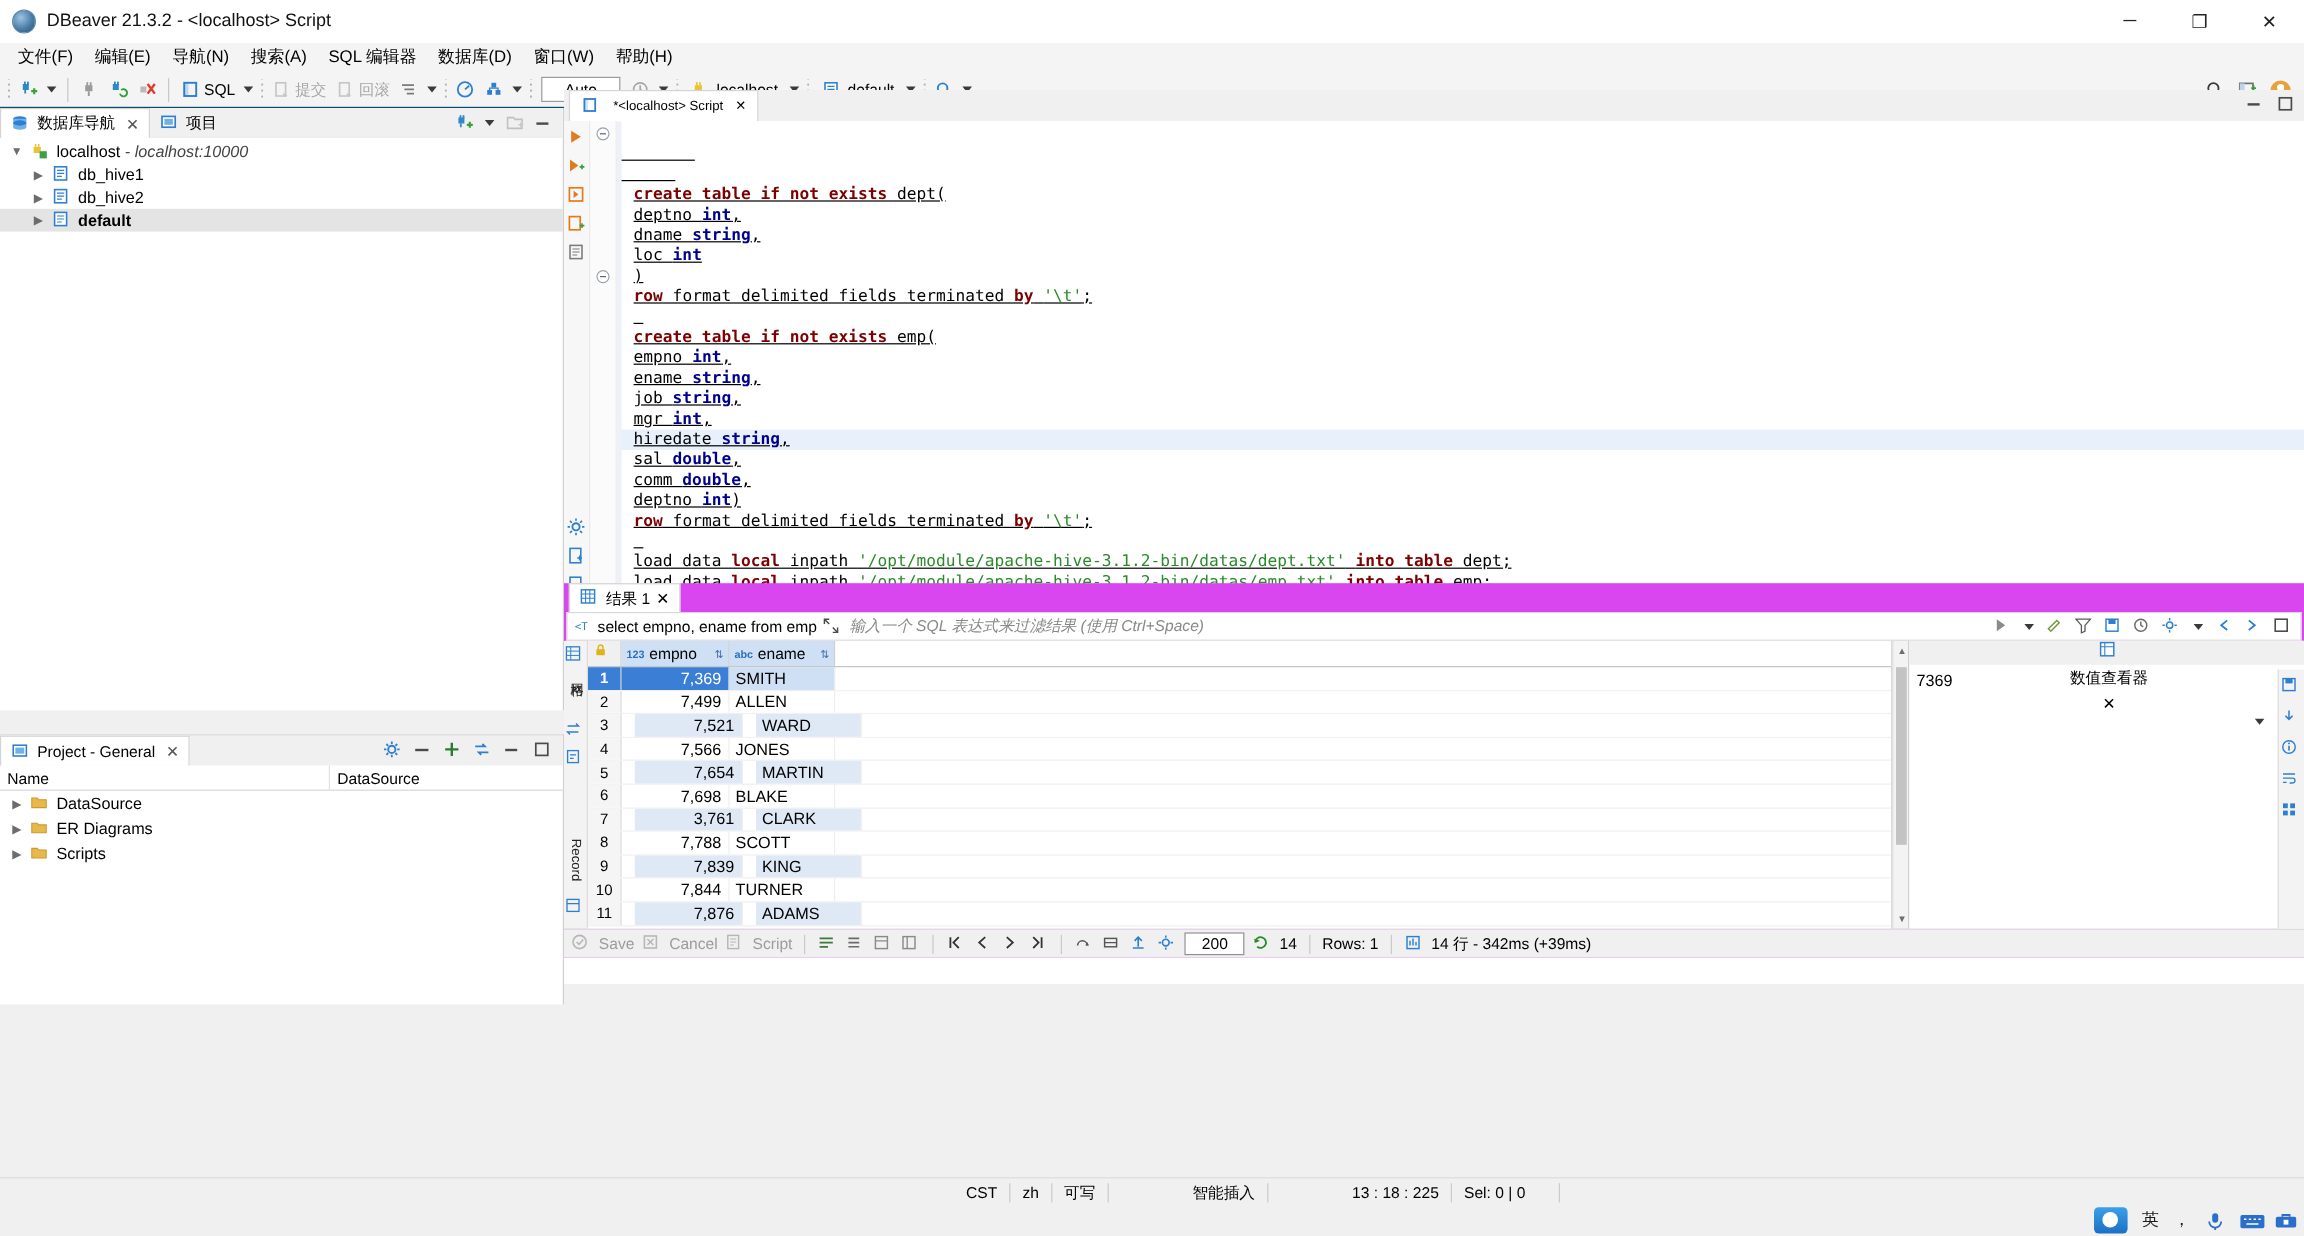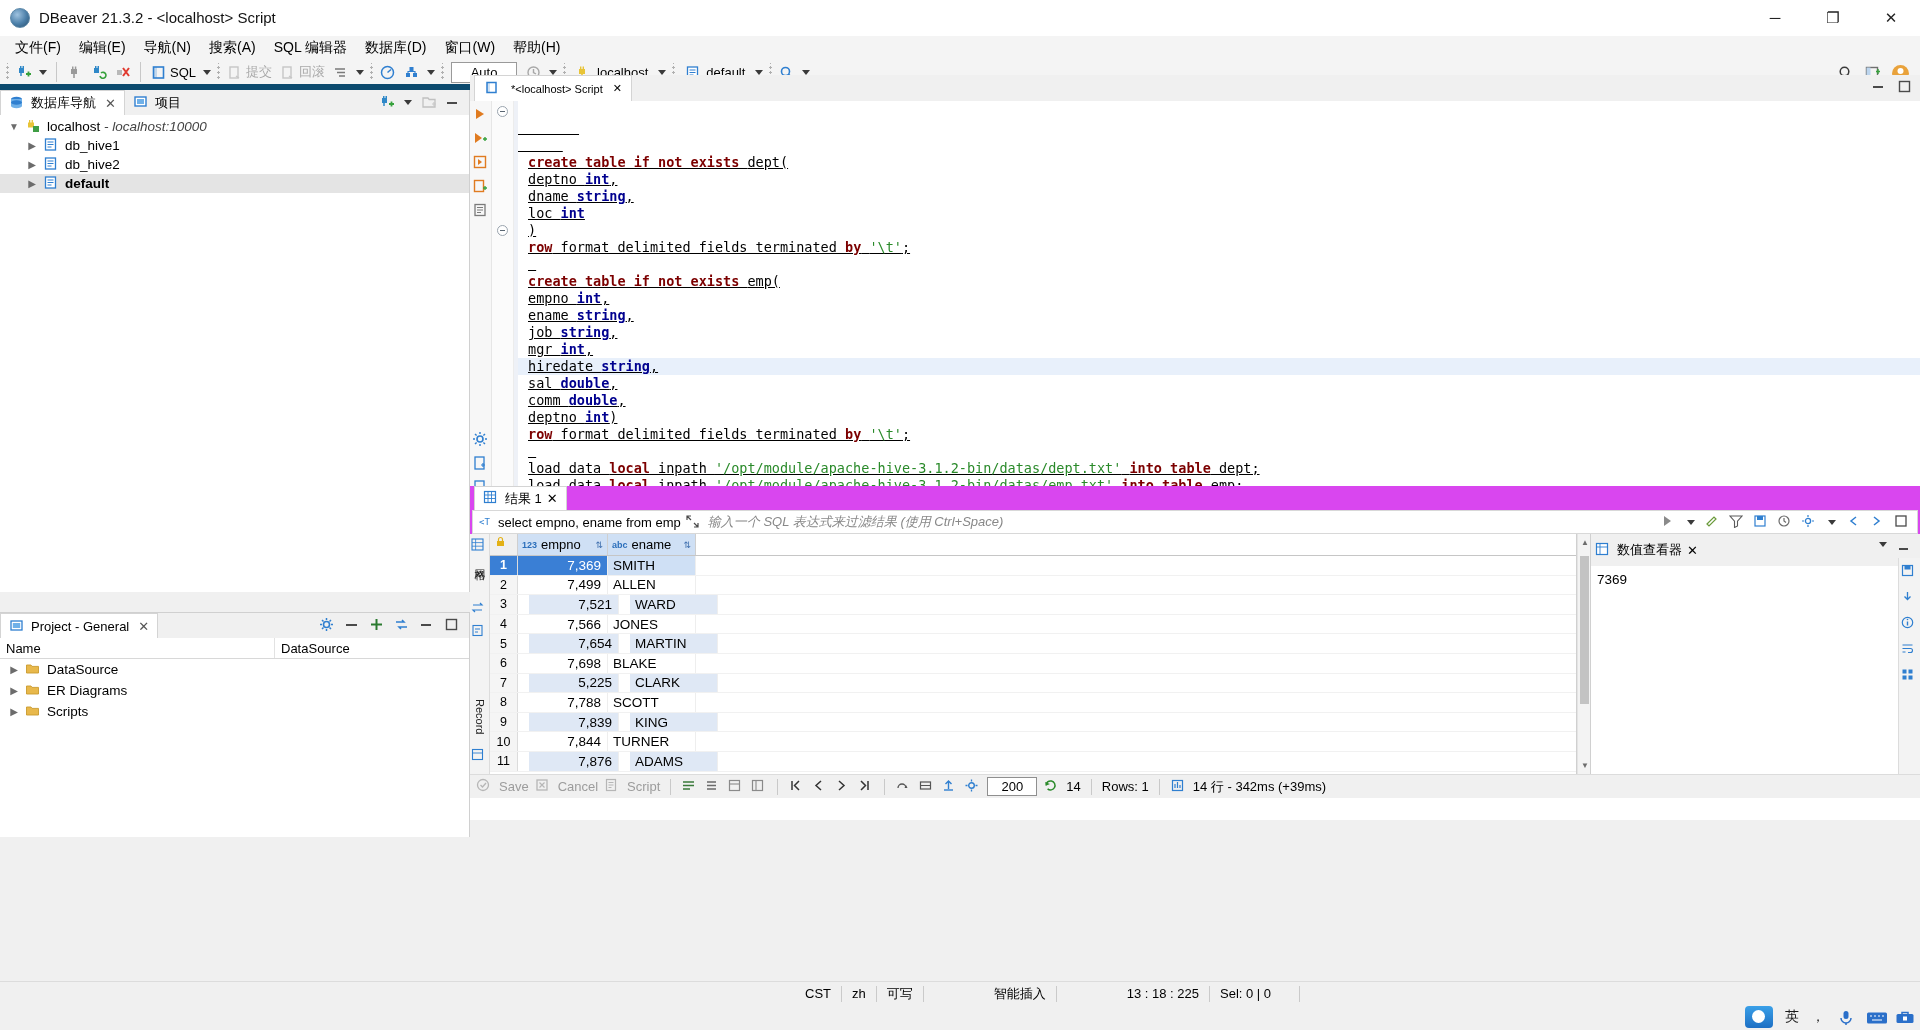--- a/index.html
+++ b/index.html
@@ -34,21 +34,21 @@
   
   .menubar {
     height: 24px; background: #f4f4f4; display: flex; align-items: center;
     padding-left: 6px; font-size: 14px;
   }
   .menubar .mi { padding: 2px 9px; white-space: nowrap; color: #000; }
 
   
   .toolbar {
     height: 30px; background: #f4f4f4; display: flex; align-items: center;
-    padding: 0 4px; border-bottom: 6px solid #0c4a6e; gap: 1px;
+    padding: 0 4px; border-bottom: 1px solid #0c4a6e; gap: 1px;
   }
   .tb-item { display: flex; align-items: center; height: 26px; padding: 0 3px; gap: 3px; }
   .tb-sep { width: 1px; height: 20px; background: #c8c8c8; margin: 0 5px; }
   .tb-dots { width: 3px; height: 18px; margin: 0 2px;
     background: radial-gradient(circle, #b0b0b0 35%, transparent 36%) 0 2px/3px 5px repeat-y; }
   .caret { width: 0; height: 0; border-left: 4px solid transparent; border-right: 4px solid transparent;
            border-top: 5px solid #3a3a3a; margin: 0 3px; }
   .ic { width: 17px; height: 17px; display: inline-block; position: relative; flex: 0 0 auto; }
   .lbl-dim { color: #a8a8a8; font-size: 13px; }
   .auto-box {
@@ -191,21 +191,21 @@
   .grow.alt .g-c1, .grow.alt .g-c2 { background: #dfe8f5; margin-left: 11px; }
   .grow.first .g-rn { background: #3a7fd5; color: #fff; font-weight: bold; }
   .grow.first .g-c1 { background: #3a7fd5; color: #fff; }
   .grow.first .g-c2 { background: #cfe0f5; }
 
   .grid-vscroll { width: 13px; background: #f3f3f3; position: relative; border-left: 1px solid #e4e4e4;}
   .grid-vscroll .thumb { position: absolute; left: 2px; top: 22px; width: 9px; height: 148px; background: #c3c3c3; }
   .grid-vscroll .ar { position: absolute; left: 3px; color: #6d6d6d; font-size: 8px; }
 
   .valview { width: 330px; background: #fff; border-left: 1px solid #d0d0d0; position: relative; }
-  .valview-head { display: flex; align-items: center; height: 32px; background: #f0f0f0; padding-left: 4px; gap: 5px; font-size: 13px; }
+  .valview-head { display: flex; align-items: center; height: 20px; background: #f0f0f0; padding-left: 4px; gap: 5px; font-size: 13px; flex-direction: column; }
   .valview-head .right { margin-left: auto; display: flex; gap: 7px; padding-right: 6px; color: #555; }
   .valview-body { padding: 6px 0 0 6px; font-size: 13.5px; }
   .valview-rail {
     position: absolute; right: 0; top: 24px; width: 22px; bottom: 0; background: #f3f3f3;
     border-left: 1px solid #dcdcdc; display: flex; flex-direction: column; align-items: center;
     padding-top: 6px; gap: 9px;
   }
 
   .res-footer {
     display: flex; align-items: center; height: 24px; background: #f0f0f0;
@@ -899,21 +899,21 @@
               <div class="g-rest"></div>
             </div>
             <div class="grow">
               <div class="g-rn">6</div>
               <div class="g-c1">7,698</div>
               <div class="g-c2">BLAKE</div>
               <div class="g-rest"></div>
             </div>
             <div class="grow alt">
               <div class="g-rn">7</div>
-              <div class="g-c1">5,225</div>
+              <div class="g-c1">3,761</div>
               <div class="g-c2">CLARK</div>
               <div class="g-rest"></div>
             </div>
             <div class="grow">
               <div class="g-rn">8</div>
               <div class="g-c1">7,788</div>
               <div class="g-c2">SCOTT</div>
               <div class="g-rest"></div>
             </div>
             <div class="grow alt">

